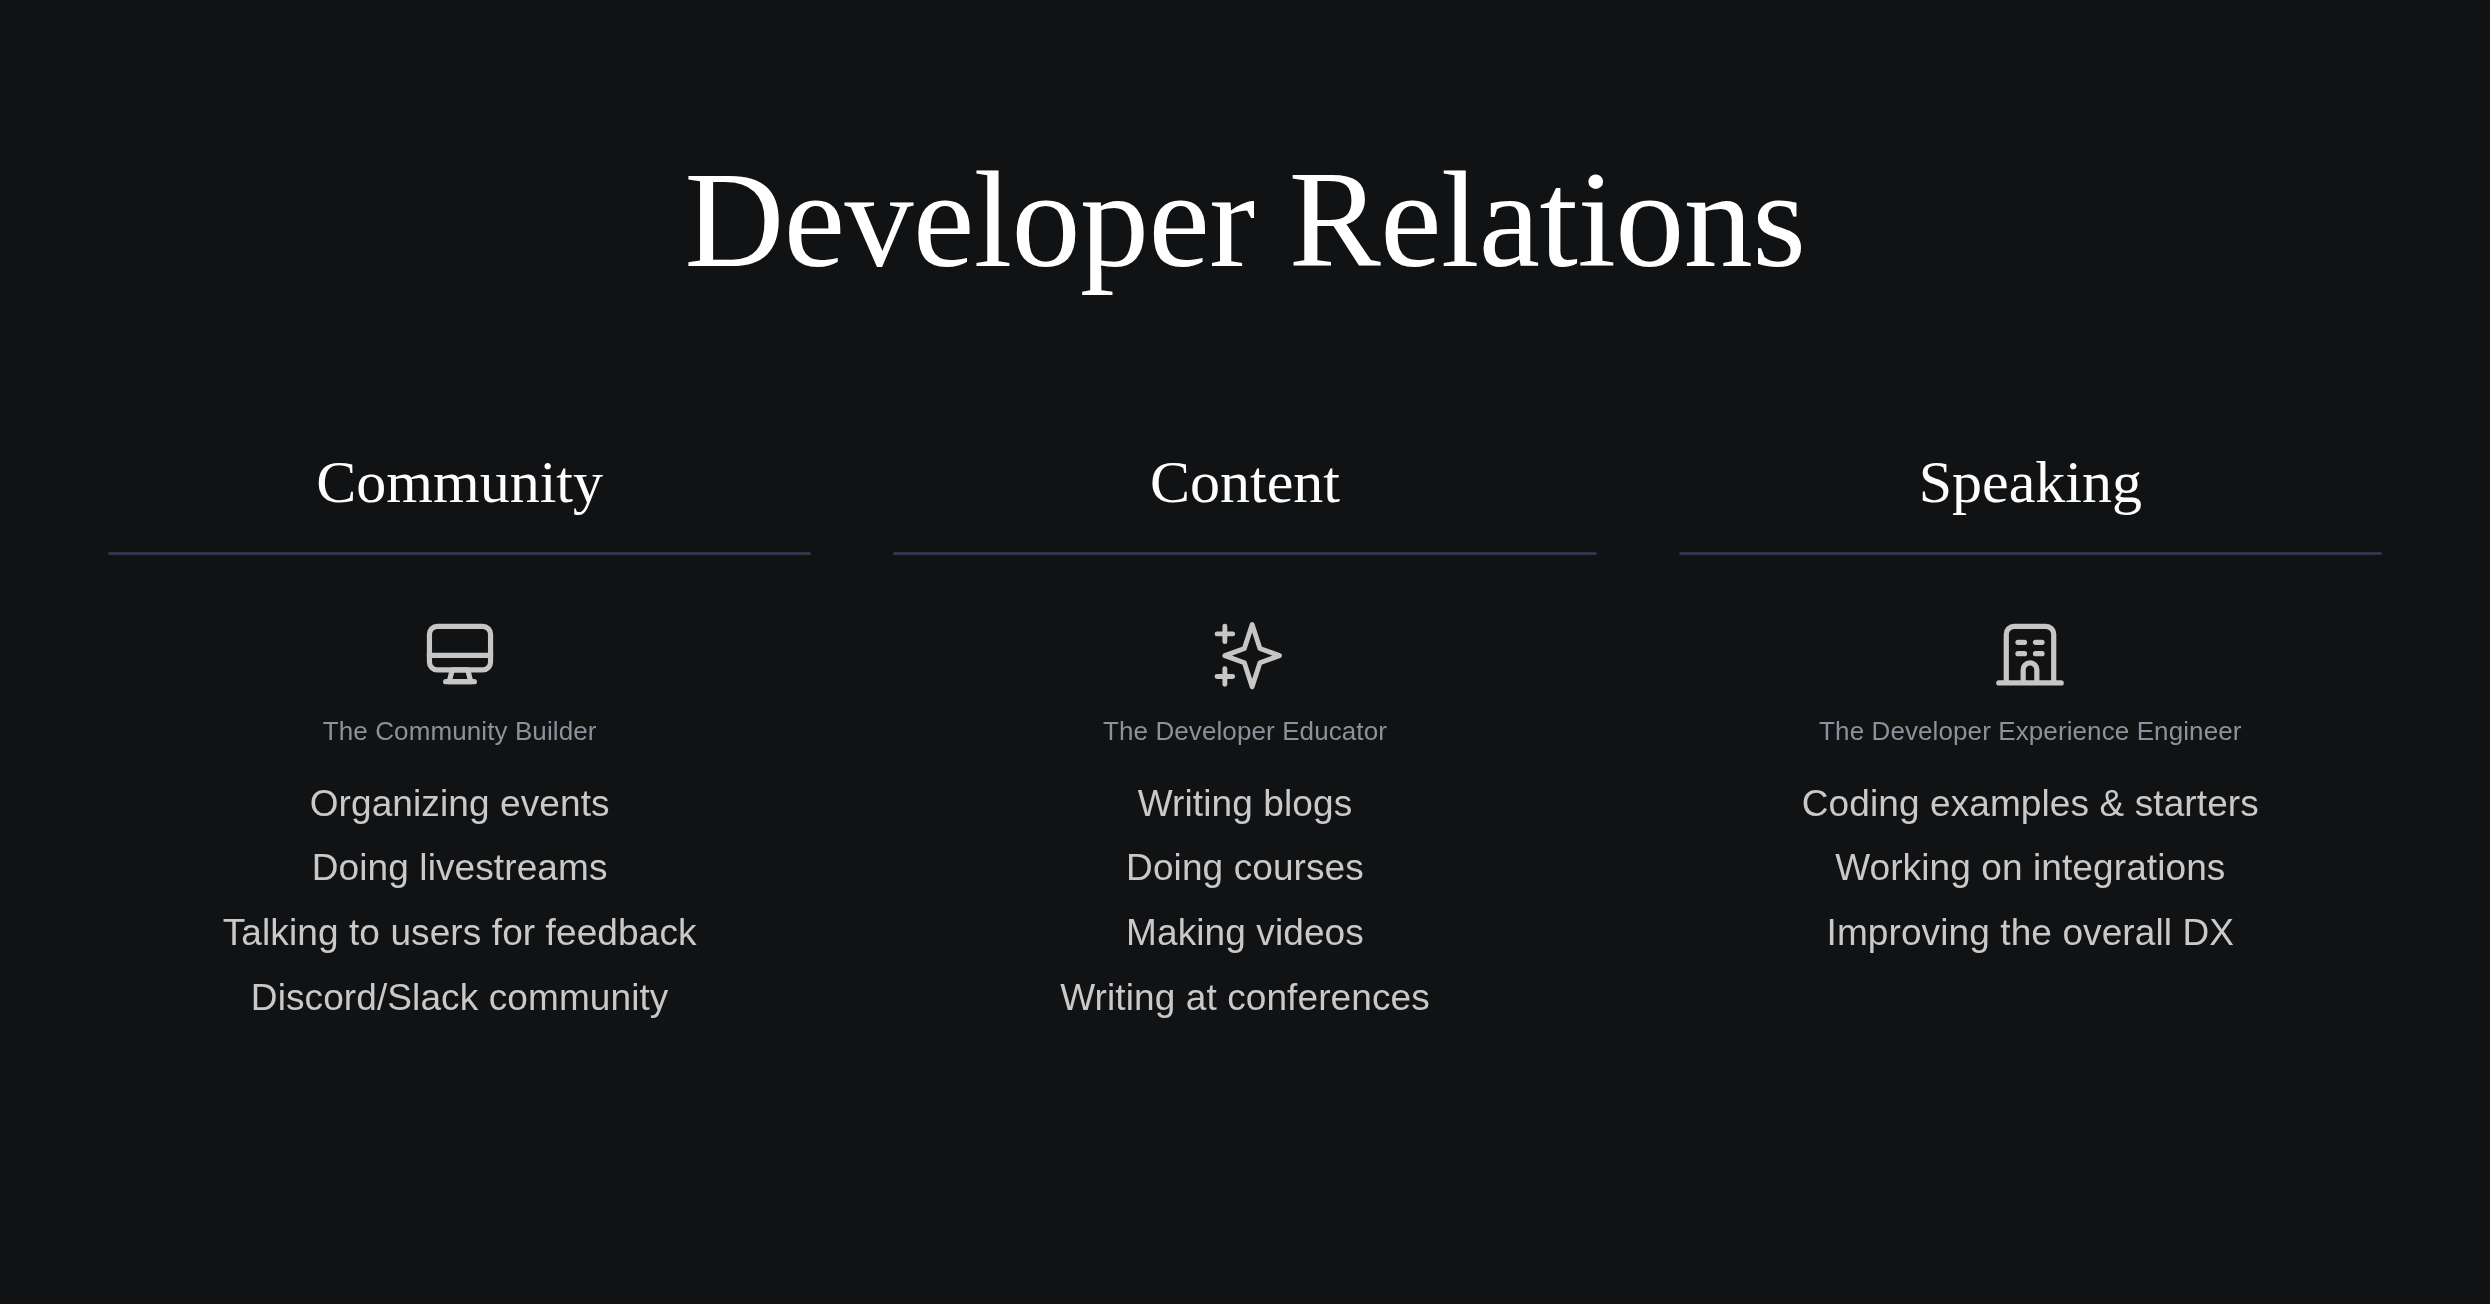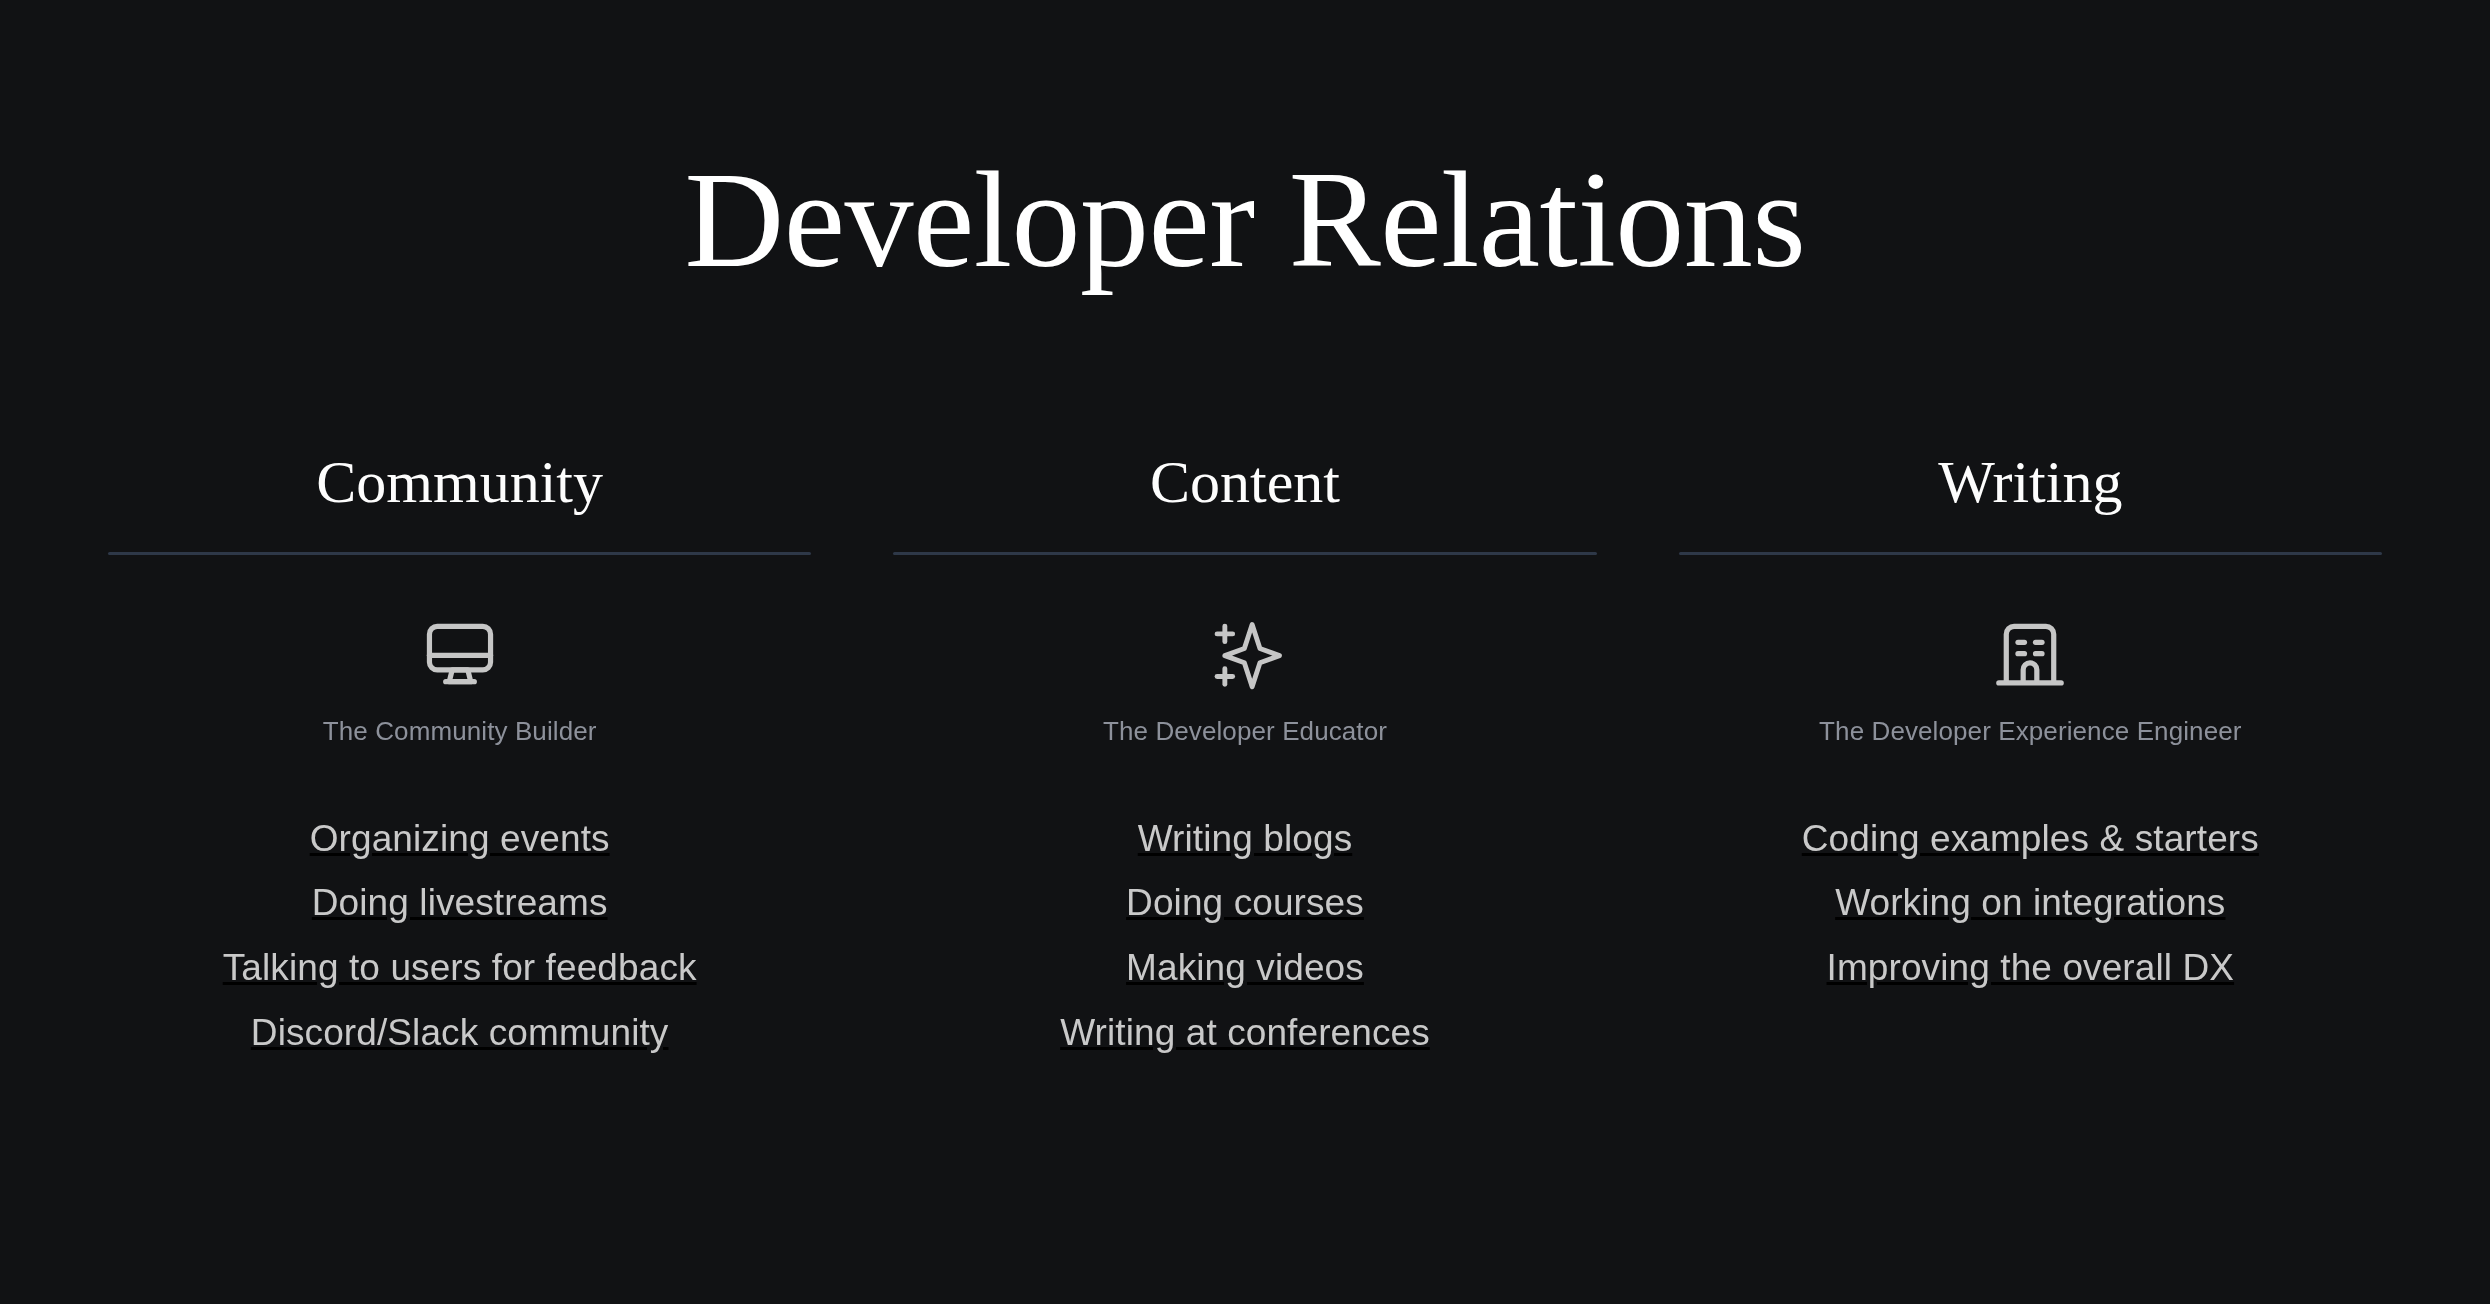--- a/index.html
+++ b/index.html
@@ -87,25 +87,24 @@
     margin-top:14px;
     font-size:26px;
     line-height:1.3;
     color:#8d919b;
     text-align:left;
     white-space:nowrap;
     letter-spacing:0.1px;
   }
 
   .items {
-    margin-top:62px;
+    margin-top:27px;
     list-style:none;
     width:100%;
     text-align:center;
-    text-decoration:underline;
   }
   .items li {
     font-size:37px;
     line-height:1.1;
     color:#c9c9c9;
     padding:8px 0;
     white-space:nowrap;
     letter-spacing:0.1px;
   }
   .items li + li { margin-top:8px; }
@@ -156,21 +155,21 @@
       <div class="persona">The Developer Educator</div>
       <ul class="items">
         <li>Writing blogs</li>
         <li>Doing courses</li>
         <li>Making videos</li>
         <li>Writing at conferences</li>
       </ul>
     </section>
 
     <section class="column">
-      <h2 class="col-head">Writing</h2>
+      <h2 class="col-head">Speaking</h2>
       <div class="col-rule"></div>
       <div class="icon-box">
         <svg width="78" height="78" viewBox="0 0 24 24" fill="none" stroke="#c6c6c6" stroke-width="1.6" stroke-linecap="round" stroke-linejoin="round">
           <path d="M4.7 20.4 V5.6 a2.4 2.4 0 0 1 2.4 -2.4 h9.8 a2.4 2.4 0 0 1 2.4 2.4 V20.4"></path>
           <line x1="2.4" y1="20.6" x2="21.6" y2="20.6"></line>
           <line x1="8.3" y1="8.1" x2="10.3" y2="8.1"></line>
           <line x1="13.7" y1="8.1" x2="15.7" y2="8.1"></line>
           <line x1="8.3" y1="11.6" x2="10.3" y2="11.6"></line>
           <line x1="13.7" y1="11.6" x2="15.7" y2="11.6"></line>
           <path d="M9.9 20.4 V16.5 a2.1 2.1 0 0 1 2.1 -2.1 a2.1 2.1 0 0 1 2.1 2.1 V20.4"></path>

